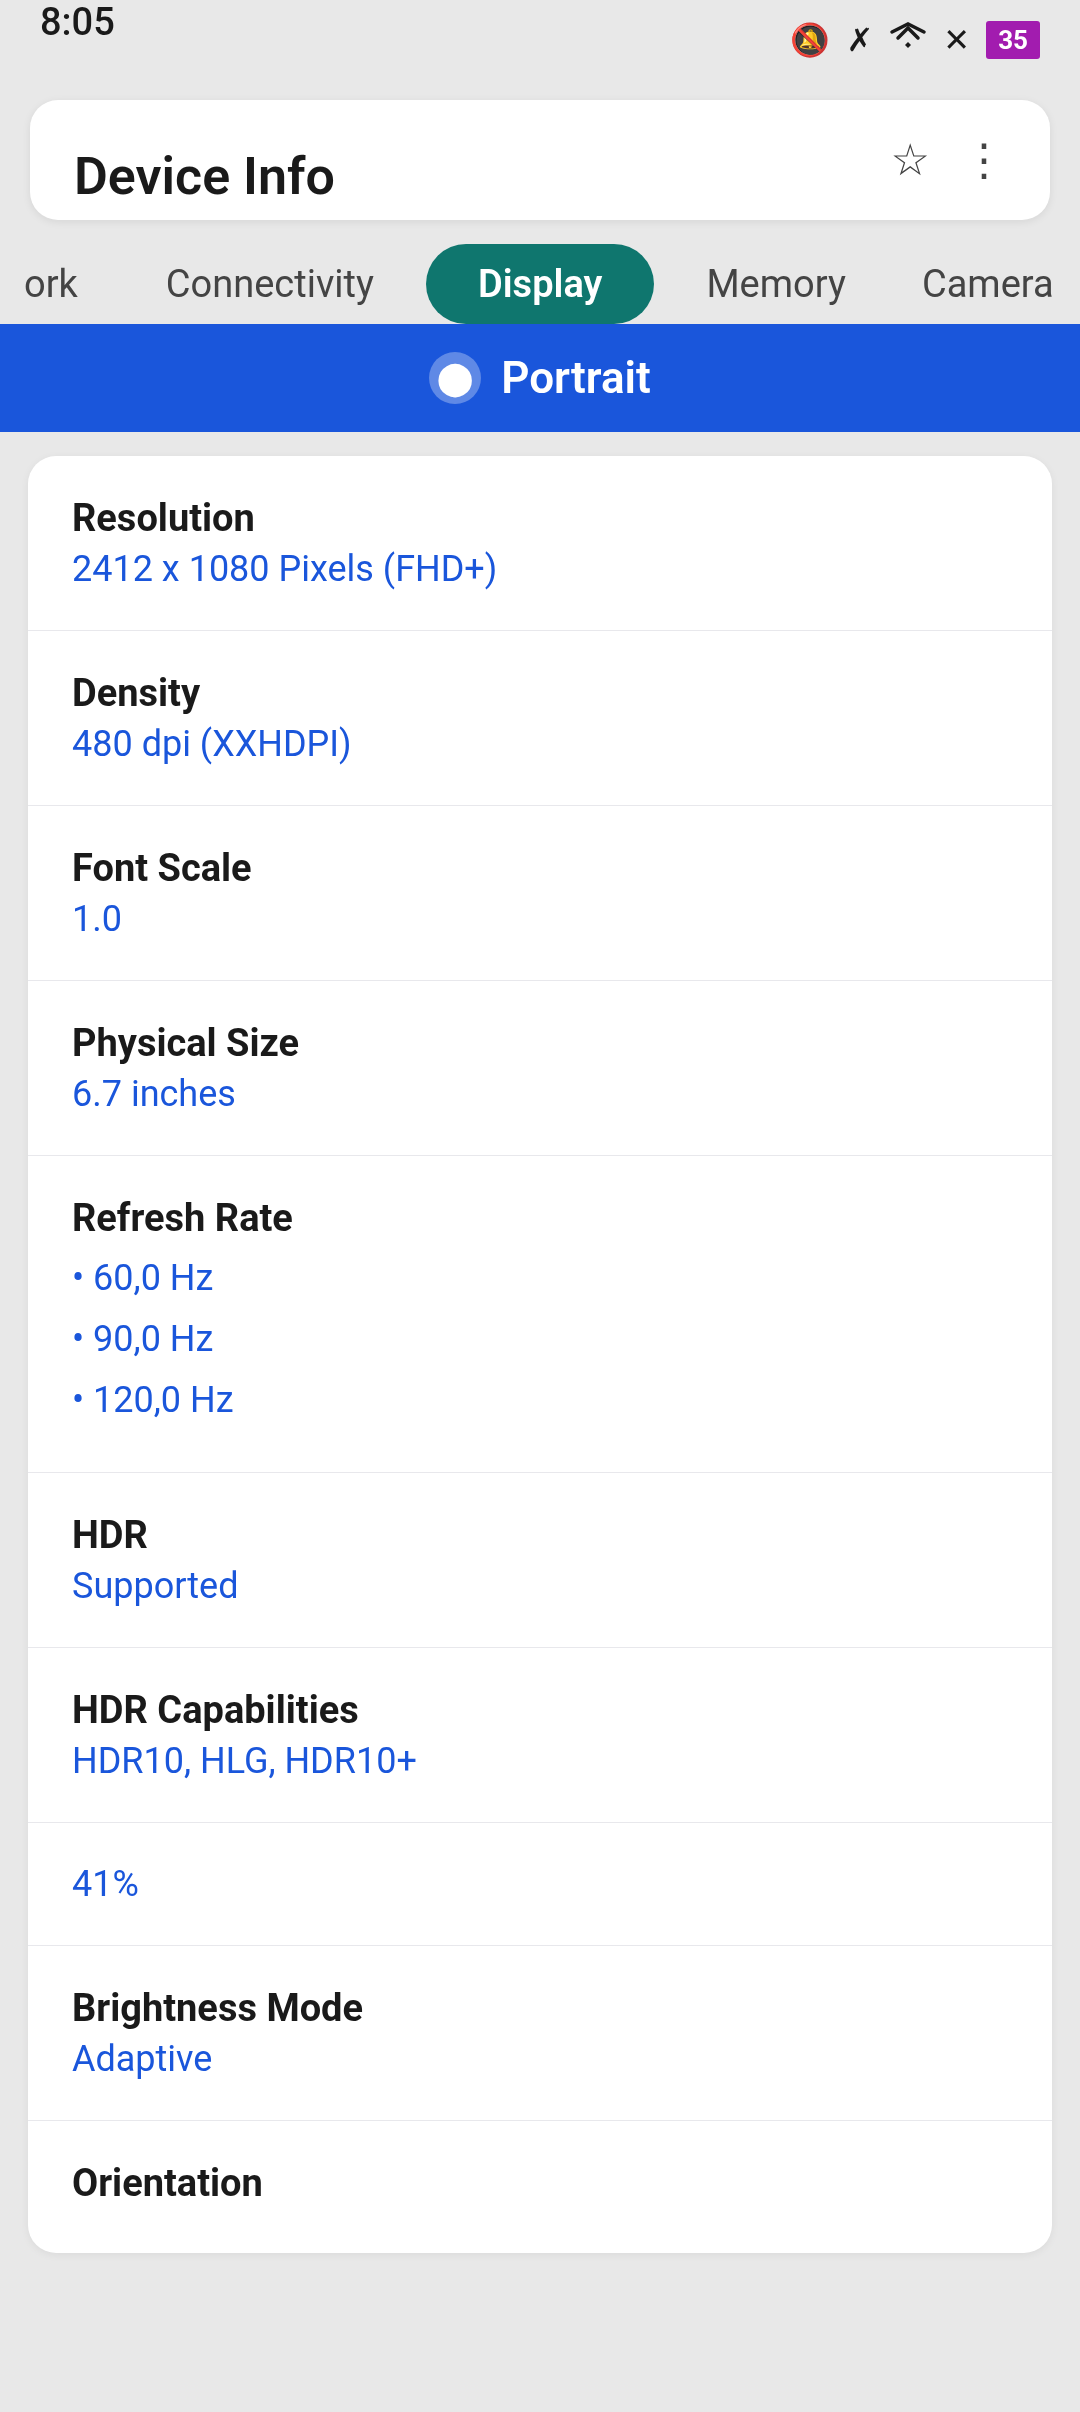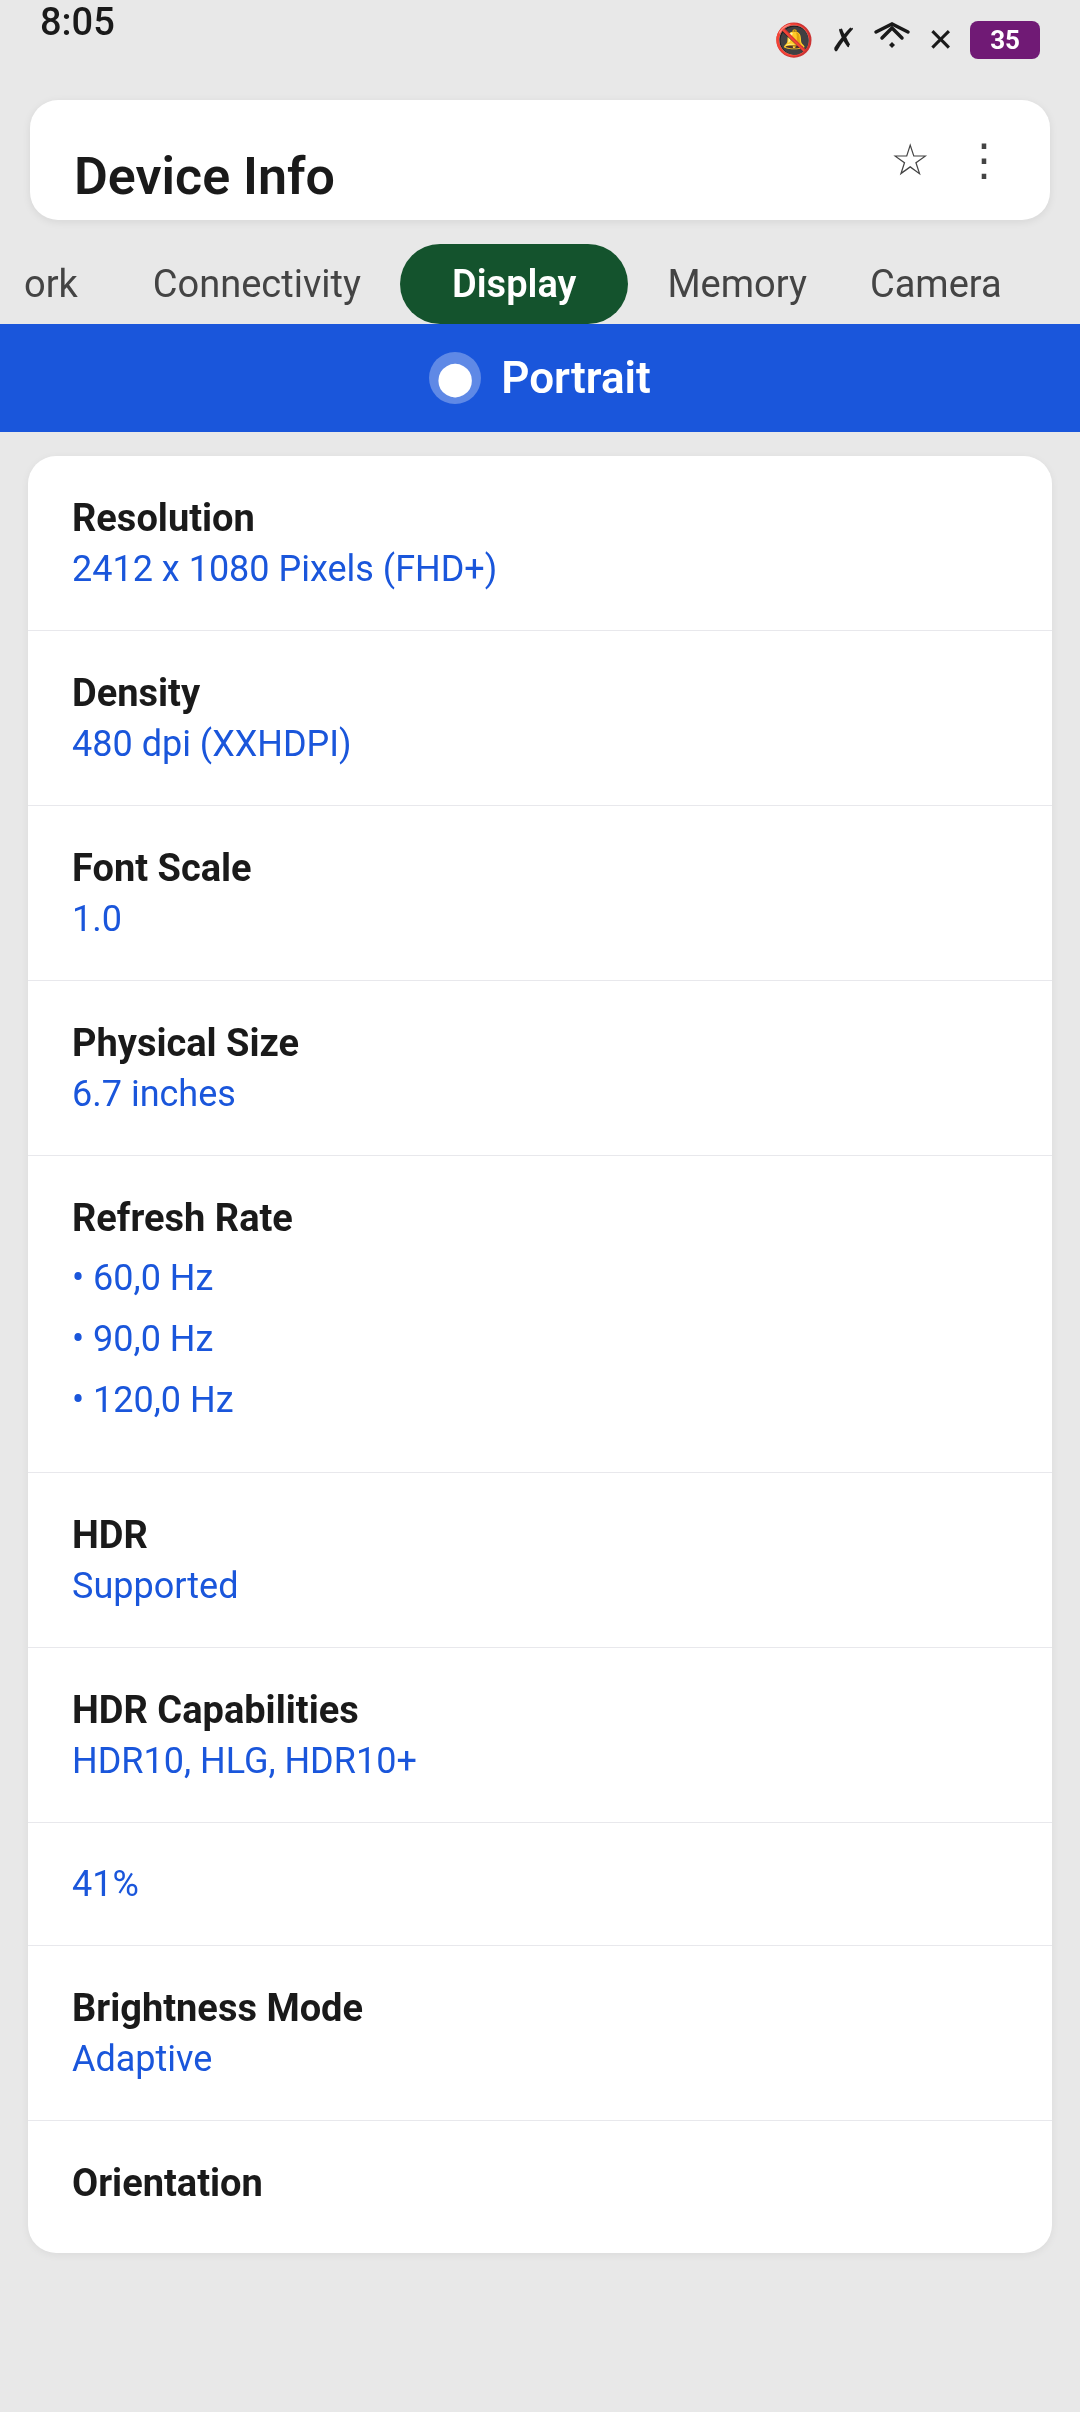--- a/index.html
+++ b/index.html
@@ -35,26 +35,26 @@
       align-items: center;
       gap: 16px;
     }
 
     .status-icon {
       font-size: 32px;
       color: #1a1a1a;
     }
 
     .battery-badge {
-      background: #701a75;
+      background: #a21caf;
       color: white;
       font-size: 26px;
       font-weight: 700;
-      padding: 4px 20px;
-      border-radius: 8px;
+      padding: 4px 12px;
+      border-radius: 3px;
     }
 
     
     .app-bar {
       margin: 20px 30px 0;
       background: white;
       border-radius: 28px;
       height: 120px;
       display: flex;
       align-items: center;
@@ -82,34 +82,34 @@
       cursor: pointer;
     }
 
     
     .tab-bar {
       width: 100%;
       display: flex;
       align-items: center;
       padding: 24px 0 0 0;
       overflow-x: hidden;
-      gap: 3px;
+      gap: 16px;
     }
 
     .tab-item {
       padding: 18px 36px;
       font-size: 38px;
       color: #444;
       cursor: pointer;
       white-space: nowrap;
       flex-shrink: 0;
     }
 
     .tab-item.active {
-      background: #14532d;
+      background: #0f766e;
       color: white;
       border-radius: 50px;
       padding: 18px 52px;
       font-weight: 600;
     }
 
     .tab-item.partial {
       color: #444;
       padding-left: 24px;
     }

